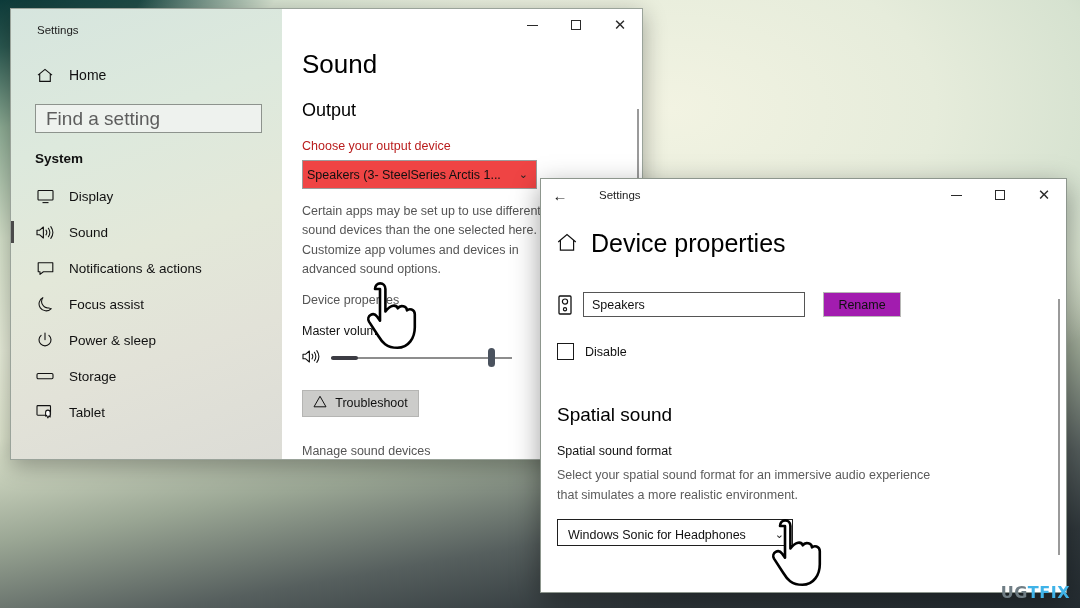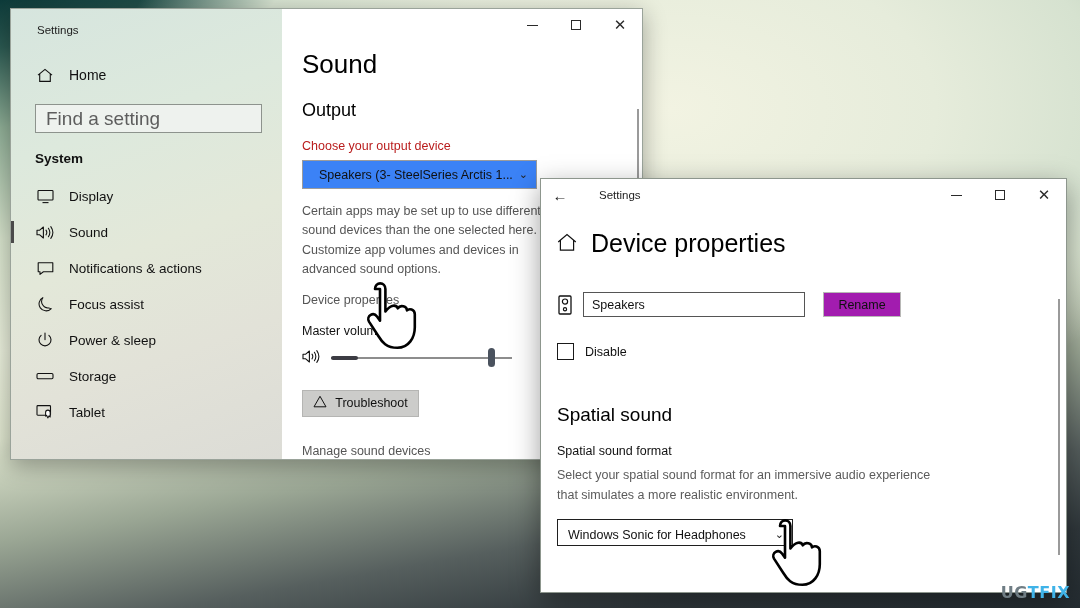--- a/index.html
+++ b/index.html
@@ -87,24 +87,24 @@
 
   #sound-pane {
     flex: 1; height: 100%; background: #fff; position: relative;
     padding: 40px 0 0 20px;
     overflow: hidden;
   }
   .pane-h1 { font-size: 26px; font-weight: normal; color: #000; margin-bottom: 20px; }
   .pane-h2 { font-size: 18px; font-weight: normal; color: #000; margin-bottom: 18px; }
   .lbl-sm { font-size: 12.5px; color: #b91c1c; margin-bottom: 7px; }
   .combo {
-    width: 235px; height: 29px; background: #3b82f6;
+    width: 235px; height: 29px; background: #ef4444;
     border: 1px solid #9c9c9c;
     display: flex; align-items: center; justify-content: space-between;
-    padding: 0 8px 0 16px; font-size: 12.5px; color: #101010;
+    padding: 0 8px 0 4px; font-size: 12.5px; color: #101010;
   }
   .chev { font-size: 11px; color: #222; font-family:"DejaVu Sans", sans-serif; }
   .body-txt {
     font-size: 12.5px; color: #555; line-height: 1.55;
     margin-top: 13px; width: 260px;
   }
   .link {
     font-size: 12.5px; color: #555; margin-top: 13px; display:inline-block;
   }
   .lbl-bold { font-size: 12.5px; color: #111; margin-top: 16px; }

